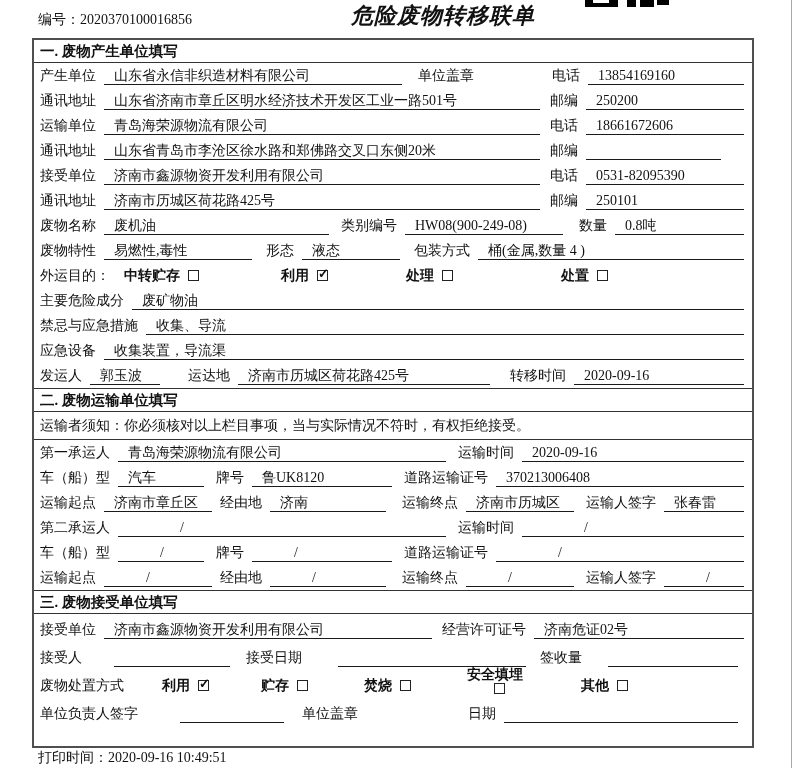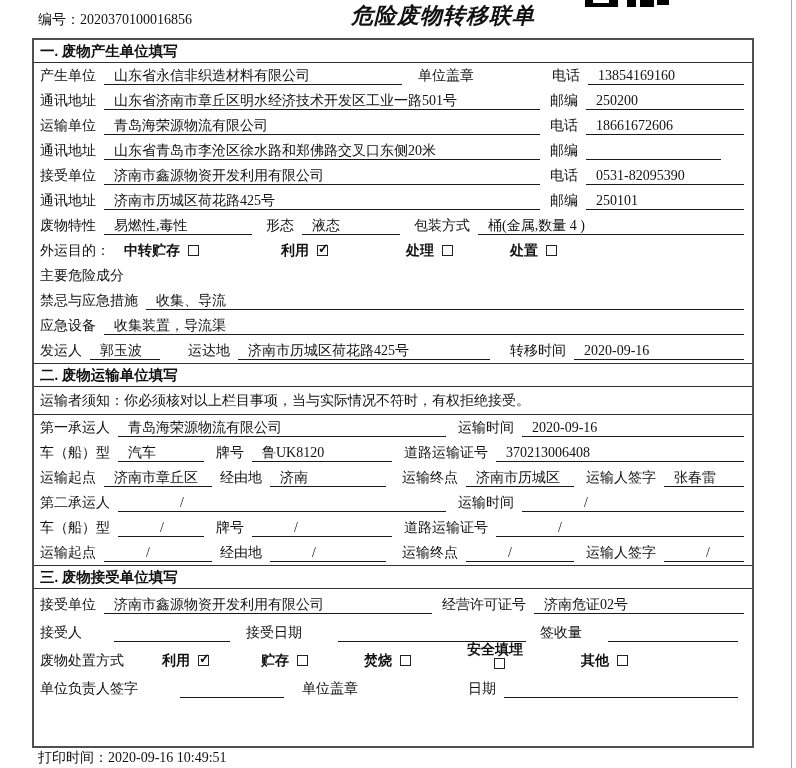--- a/index.html
+++ b/index.html
@@ -52,21 +52,21 @@
   .c-category-label{margin-left:12px;}
   .c-waste-category{width:158px;}
   .c-quantity-label{margin-left:16px;}
   .c-waste-property{width:148px;}
   .c-form-label{margin-left:14px;}
   .c-waste-form{width:98px;}
   .c-packaging-label{margin-left:14px;}
   .c-transfer-storage{margin-left:14px;}
   .c-utilize1{margin-left:82px;}
   .c-treat{margin-left:78px;}
-  .c-dispose{margin-left:57px;}
+  .c-dispose{margin-left:108px;}
   .c-consigner{width:70px;}
   .c-destination-label{margin-left:28px;}
   .c-destination{width:252px;}
   .c-transfer-time-label{margin-left:20px;}
   .c-carrier1-name,.c-carrier2-name{width:328px;}
   .c-time1-label,.c-time2-label{margin-left:12px;}
   .c-carrier1-vehicle,.c-carrier2-vehicle{width:86px;}
   .c-plate1-label,.c-plate2-label{margin-left:12px;}
   .c-carrier1-plate,.c-carrier2-plate{width:140px;}
   .c-road1-label,.c-road2-label{margin-left:12px;}
@@ -148,20 +148,28 @@
           <span class="lbl c-phone3-label">电话</span>
           <span class="val c-receiver-phone">0531-82095390</span>
         </div>
         <div class="row">
           <span class="lbl c-addr3-label">通讯地址</span>
           <span class="val c-receiver-address">济南市历城区荷花路425号</span>
           <span class="lbl c-post3-label">邮编</span>
           <span class="val c-receiver-postcode">250101</span>
         </div>
         <div class="row">
+          <span class="lbl c-waste-name-label">废物名称</span>
+          <span class="val c-waste-name">废机油</span>
+          <span class="lbl c-category-label">类别编号</span>
+          <span class="val c-waste-category">HW08(900-249-08)</span>
+          <span class="lbl c-quantity-label">数量</span>
+          <span class="val c-waste-quantity">0.8吨</span>
+        </div>
+        <div class="row">
           <span class="lbl c-property-label">废物特性</span>
           <span class="val c-waste-property">易燃性,毒性</span>
           <span class="lbl c-form-label">形态</span>
           <span class="val c-waste-form">液态</span>
           <span class="lbl c-packaging-label">包装方式</span>
           <span class="val c-waste-packaging">桶(金属,数量 4 )</span>
         </div>
         <div class="row">
           <span class="lbl c-purpose-label">外运目的：</span>
           <span class="cb c-transfer-storage">
@@ -176,20 +184,21 @@
             <span class="cbl">处理</span>
             <span class="box"></span>
           </span>
           <span class="cb c-dispose">
             <span class="cbl">处置</span>
             <span class="box"></span>
           </span>
         </div>
         <div class="row">
           <span class="lbl c-hazard-label">主要危险成分</span>
+          <span class="val c-hazard-component">废矿物油</span>
         </div>
         <div class="row">
           <span class="lbl c-taboo-label">禁忌与应急措施</span>
           <span class="val c-emergency-measures">收集、导流</span>
         </div>
         <div class="row">
           <span class="lbl c-equipment-label">应急设备</span>
           <span class="val c-emergency-equipment">收集装置，导流渠</span>
         </div>
         <div class="row">

